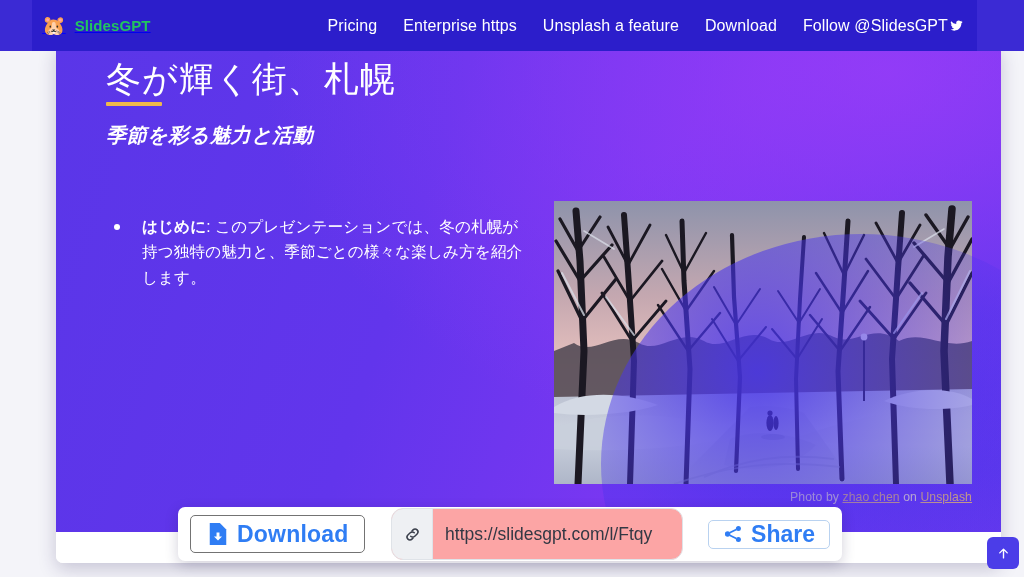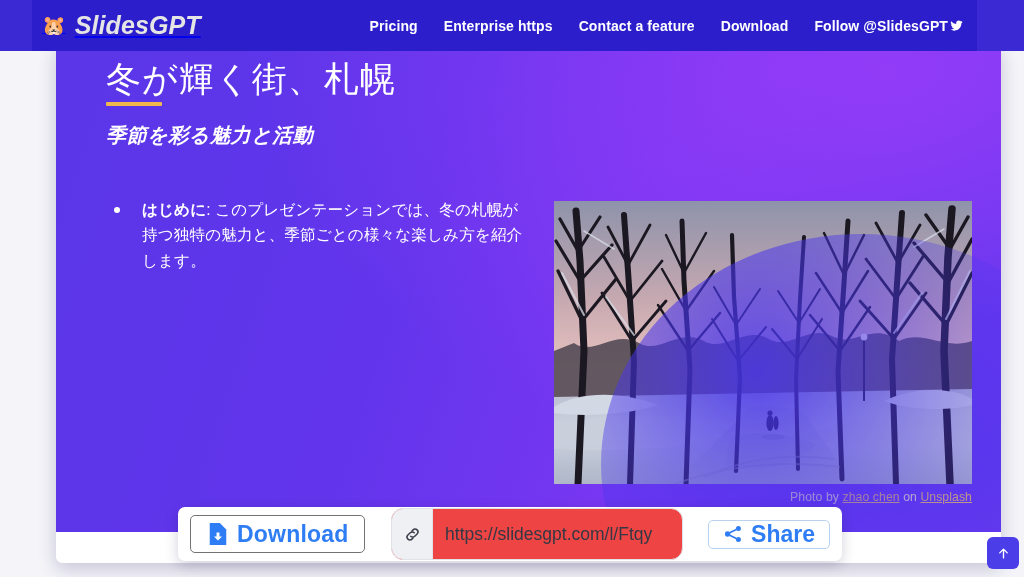--- a/index.html
+++ b/index.html
@@ -43,36 +43,35 @@
     align-items: center;
     gap: 9px;
     flex: 0 0 auto;
   }
   .brand-logo {
     font-size: 19px;
     line-height: 1;
     filter: saturate(1.1);
   }
   .brand-name {
-    color: #e5e5e5;
-    font-size: 25px;
+    color: #22c55e;
+    font-size: 15px;
     font-weight: 700;
     letter-spacing: 0.1px;
-    font-style: italic;
   }
   .nav {
     margin-left: auto;
     display: flex;
     align-items: center;
     gap: 26px;
   }
   .nav-link {
     color: #ffffff;
-    font-size: 14px;
-    font-weight: 700;
+    font-size: 16px;
+    font-weight: 400;
     text-decoration: none;
     letter-spacing: 0.1px;
     white-space: nowrap;
   }
   .nav-link.twitter {
     display: flex;
     align-items: center;
     gap: 2px;
   }
   .tw-icon { width: 13px; height: 13px; display: block; }
@@ -138,21 +137,21 @@
     color: #ffffff;
     font-size: 20px;
     font-weight: 700;
     letter-spacing: 0.6px;
     white-space: nowrap;
     font-style: italic;
   }
 
   .bullets {
     position: absolute;
-    left: 58px; top: 153px;
+    left: 58px; top: 170px;
     width: 415px;
   }
   .bullet-row {
     display: flex;
     gap: 22px;
     align-items: flex-start;
   }
   .bullet-dot {
     flex: 0 0 auto;
     width: 6px; height: 6px;
@@ -239,21 +238,21 @@
   .dl-icon { width: 22px; height: 24px; display: block; }
 
   .url-group {
     display: flex;
     align-items: stretch;
     flex: 1 1 auto;
     height: 52px;
     border: 1px solid #dfe3e8;
     border-radius: 12px;
     overflow: hidden;
-    background: #ef4444;
+    background: #fca5a5;
   }
   .url-addon {
     width: 44px;
     display: flex;
     align-items: center;
     justify-content: center;
     background: #eef0f3;
     border-right: 1px solid #dfe3e8;
   }
   .link-icon { width: 17px; height: 17px; display: block; }
@@ -311,21 +310,21 @@
     <div class="topbar-inner">
 
       <a class="brand" href="#">
         <span class="brand-logo">🐹</span>
         <span class="brand-name">SlidesGPT</span>
       </a>
 
       <nav class="nav">
         <a class="nav-link" href="#">Pricing</a>
         <a class="nav-link" href="#">Enterprise https</a>
-        <a class="nav-link" href="#">Contact a feature</a>
+        <a class="nav-link" href="#">Unsplash a feature</a>
         <a class="nav-link" href="#">Download</a>
         <a class="nav-link twitter" href="#">
           <span>Follow @SlidesGPT</span>
           <svg class="tw-icon" viewBox="0 0 24 24">
             <path fill="#ffffff" d="M23 4.9c-.8.4-1.7.7-2.6.8 1-.6 1.7-1.5 2-2.6-.9.5-1.9.9-3 1.1A4.6 4.6 0 0 0 11.5 8c0 .4 0 .7.1 1A13 13 0 0 1 2.2 4a4.6 4.6 0 0 0 1.4 6.2c-.7 0-1.4-.2-2-.5 0 2.2 1.5 4.1 3.6 4.5-.6.2-1.3.2-2 .1a4.6 4.6 0 0 0 4.3 3.2A9.2 9.2 0 0 1 1 19.5a13 13 0 0 0 7 2c8.4 0 13-7 13-13v-.6c.9-.6 1.6-1.4 2-2.3z"></path>
           </svg>
         </a>
       </nav>
 
     </div>

